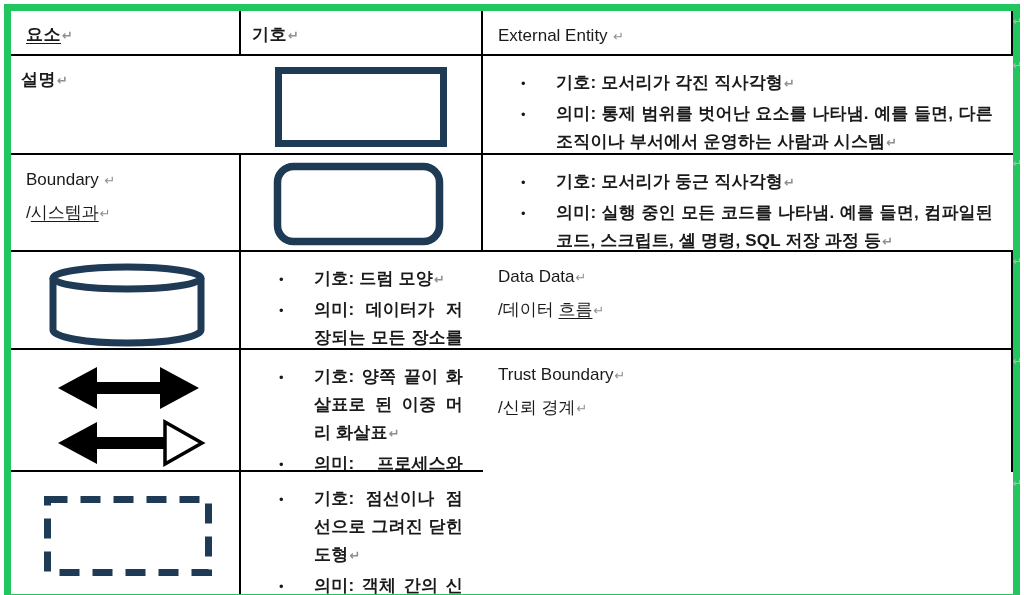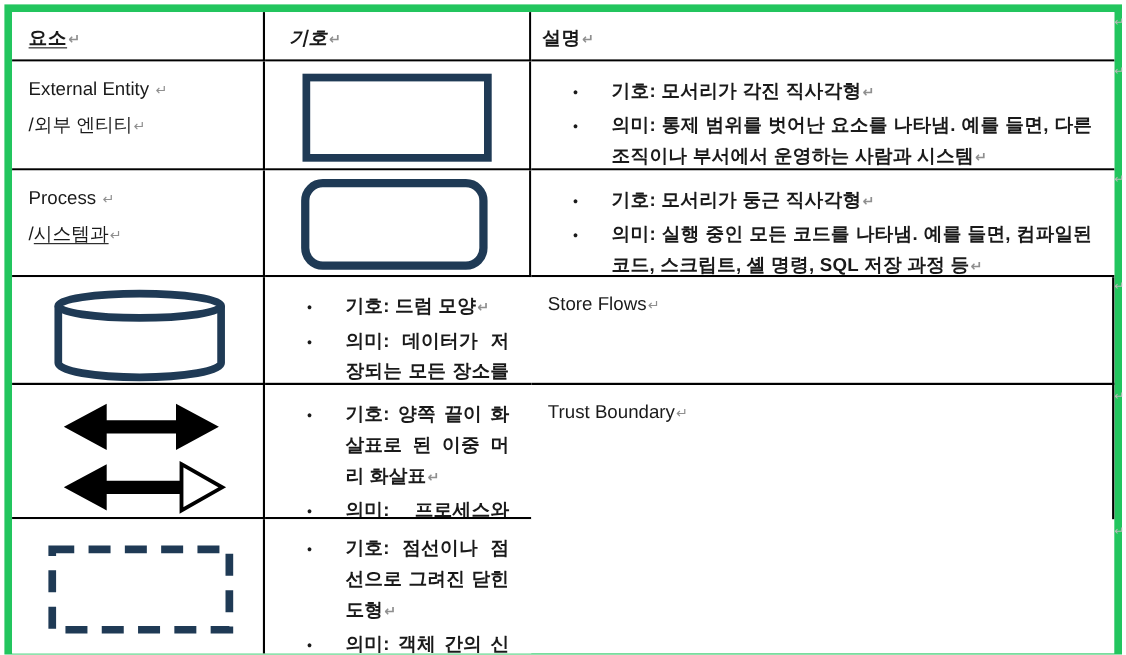--- a/index.html
+++ b/index.html
@@ -31,54 +31,54 @@
   .edge-mark{position:absolute;left:1013px;color:#b8b8b8;font-size:11px;line-height:11px;}
 </style>
 </head>
 <body>
 
 <div class="dfd-table">
 
   <div class="cell hdr">
     <span class="lbl u">요소</span><span class="pilcrow">↵</span>
   </div>
-  <div class="cell hdr" style="padding-left:22px;font-style:italic;">
+  <div class="cell hdr" style="padding-left:11px;">
     <span class="lbl">기호</span><span class="pilcrow">↵</span>
   </div>
-  <div class="cell hdr last-col" style="padding-left:10px;">
-    <span class="lbl">설명</span><span class="pilcrow">↵</span>
-  </div>
-
   <div class="cell el-cell">
       <div>
         <div class="el-line"><span>External Entity </span><span class="pilcrow">↵</span></div>
         <div class="el-line"><span>/외부 엔티티</span><span class="pilcrow">↵</span></div>
       </div>
     </div>
+
+  <div class="cell hdr last-col" style="padding-left:10px;">
+    <span class="lbl">설명</span><span class="pilcrow">↵</span>
+  </div>
   <div class="cell sym-cell">
     <svg class="sym" width="240" height="97" viewBox="0 0 240 97">
       <rect x="37.5" y="14.5" width="165" height="73" fill="none" stroke="#1f3a55" stroke-width="7"></rect>
     </svg>
   </div>
   <div class="cell desc-cell last-col">
       <div>
         <div class="bullet">
           <span class="dot">•</span>
           <span class="txt">기호: 모서리가 각진 직사각형<span class="pilcrow">↵</span></span>
         </div>
         <div class="bullet">
           <span class="dot">•</span>
           <span class="txt">의미: 통제 범위를 벗어난 요소를 나타냄. 예를 들면, 다른 조직이나 부서에서 운영하는 사람과 시스템<span class="pilcrow">↵</span></span>
         </div>
       </div>
     </div>
 
   <div class="cell el-cell">
       <div>
-        <div class="el-line"><span>Process </span><span class="pilcrow">↵</span></div>
+        <div class="el-line"><span>Boundary </span><span class="pilcrow">↵</span></div>
         <div class="el-line"><span>/</span><span class="u">시스템과</span><span class="pilcrow">↵</span></div>
       </div>
     </div>
   <div class="cell sym-cell">
     <svg class="sym" width="240" height="95" viewBox="0 0 240 95">
       <rect x="36.5" y="11.5" width="162" height="75" rx="16" fill="none" stroke="#1f3a55" stroke-width="7.5"></rect>
     </svg>
   </div>
   <div class="cell desc-cell last-col">
       <div>
@@ -107,21 +107,22 @@
         </div>
         <div class="bullet">
           <span class="dot">•</span>
           <span class="txt">의미: 데이터가 저장되는 모든 장소를 나타냄. 파일, 데이터베이스, 공유 메모리, 클라우드, 쿠키 등<span class="pilcrow">↵</span></span>
         </div>
       </div>
     </div>
 
   <div class="cell el-cell">
       <div>
-        <div class="el-line"><span>Store Flows</span><span class="pilcrow">↵</span></div>
+        <div class="el-line"><span>Data Data</span><span class="pilcrow">↵</span></div>
+        <div class="el-line"><span>/데이터 </span><span class="u">흐름</span><span class="pilcrow">↵</span></div>
       </div>
     </div>
   <div class="cell sym-cell">
     <svg class="sym" width="240" height="120" viewBox="0 0 240 120">
       <polygon points="47,38 86,17 86,32 149,32 149,17 188,38 149,59 149,44 86,44 86,59" fill="#000"></polygon>
       <polygon points="47,93 86,72 86,87 154,87 154,99 86,99 86,114" fill="#000"></polygon>
       <polygon points="154,72 191,93 154,114" fill="#ffffff" stroke="#000" stroke-width="3.5"></polygon>
     </svg>
   </div>
   <div class="cell desc-cell last-col">
@@ -133,20 +134,21 @@
         <div class="bullet">
           <span class="dot">•</span>
           <span class="txt">의미: 프로세스와 데이터 저장소 또는 서로 간에 데이터를 주고받는 모든 방식을 나타냄. 한쪽에서만 시작하는 경우, 시작하는 쪽을 빈 화살표로 표시 가능<span class="pilcrow">↵</span></span>
         </div>
       </div>
     </div>
 
   <div class="cell el-cell last-row">
       <div>
         <div class="el-line"><span>Trust Boundary</span><span class="pilcrow">↵</span></div>
+        <div class="el-line"><span>/신뢰 경계</span><span class="pilcrow">↵</span></div>
       </div>
     </div>
   <div class="cell sym-cell last-row">
     <svg class="sym" width="240" height="120" viewBox="0 0 240 120">
       <rect x="36.5" y="27.5" width="161" height="73" fill="none" stroke="#1f3a55" stroke-width="7" stroke-dasharray="20 13"></rect>
     </svg>
   </div>
   <div class="cell desc-cell last-col last-row">
       <div>
         <div class="bullet">

